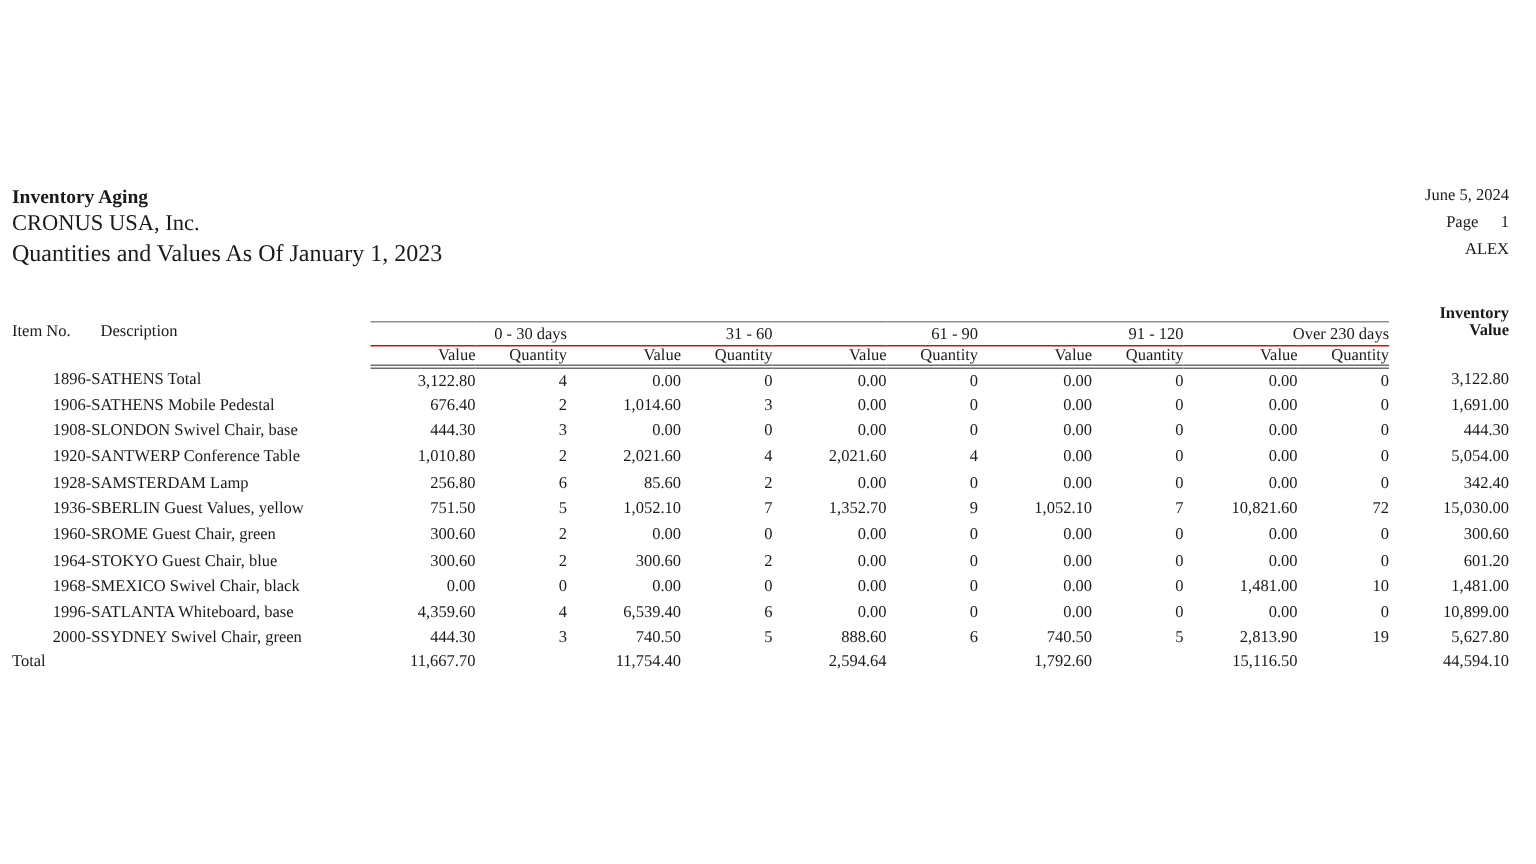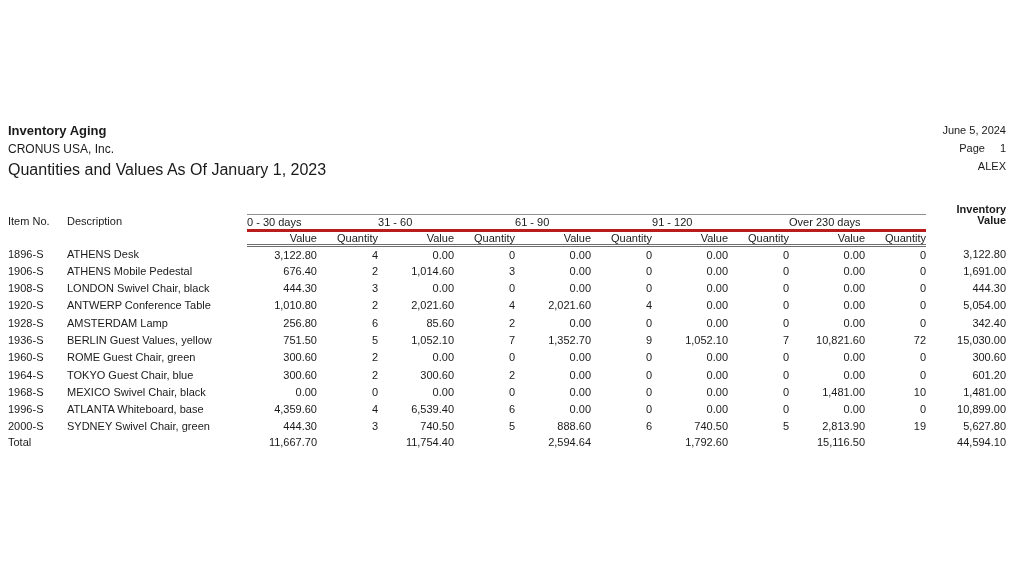--- a/index.html
+++ b/index.html
@@ -2,28 +2,28 @@
 <html><head>
 <meta charset="utf-8">
 <style>
   * { box-sizing: border-box; }
   html, body { margin: 0; padding: 0; background: #ffffff; }
   .page {
     position: relative;
     width: 1024px;
     height: 452px;
     background: #ffffff;
-    font-family: Liberation Sans, sans-serif;
+    font-family: Liberation Serif, serif;
     color: #1a1a1a;
     overflow: hidden;
   }
   
   .hdr-left { position: absolute; left: 8px; top: 124px; }
   .rpt-title { font-size: 13px; font-weight: bold; line-height: 14px; }
-  .rpt-company { font-size: 12px; line-height: 12px; margin-top: 5px; }
+  .rpt-company { font-size: 15px; line-height: 12px; margin-top: 5px; }
   .rpt-subtitle { font-size: 16px; line-height: 12px; margin-top: 9px; }
   .hdr-right { position: absolute; right: 18px; top: 124px; text-align: right; font-size: 11px; margin-left: 46px; }
   .hdr-right .line { line-height: 12px; margin-top: 6px; }
   .hdr-right .line:first-child { margin-top: 0; }
   .pagenum { display: inline-block; margin-left: 15px; }
   
   table.aging {
     position: absolute;
     left: 8px; top: 214px;
     width: 998px;
@@ -33,39 +33,39 @@
   }
   table.aging th, table.aging td {
     padding: 0;
     white-space: nowrap;
     overflow: visible;
     font-weight: normal;
   }
   .group-row { height: 16px; }
   .h-group {
     font-weight: bold;
-    text-align: left;
+    text-align: right;
     vertical-align: middle;
     border-top: 1px solid #8f8f8f;
-    border-bottom: 3px solid #b91c1c;
+    border-bottom: 1px solid #b91c1c;
   }
   .h-item { font-weight: bold; text-align: left; vertical-align: top; padding-top: 3px; }
   .h-desc { font-weight: bold; text-align: left; vertical-align: top; padding-top: 3px; padding-left: 8px; }
   .h-inv { vertical-align: top; text-align: right; }
   .inv-wrap { margin-top: -11px; line-height: 11px; font-weight: bold; text-align: right; }
   .sub-row { height: 13px; }
   .sub-row th {
     font-weight: bold;
     text-align: right;
     vertical-align: middle;
     border-bottom: 3px double #6e6e6e;
   }
   tbody tr.data-row { height: 17.3px; }
   tbody tr.data-row td { vertical-align: top; padding-top: 2px; line-height: 12px; }
-  td.c-item { }
+  td.c-item { text-align: right; }
   td.c-desc { text-align: left; padding-left: 8px; }
   td.c-num { text-align: right; }
   tfoot td { vertical-align: top; padding-top: 6px; font-weight: bold; line-height: 12px; }
   tfoot .t-label { text-align: left; }
   tfoot .c-num { text-align: right; }
 </style>
 </head>
 <body>
 
 <div class="page">
@@ -123,21 +123,21 @@
         <th>Quantity</th>
         <th>Value</th>
         <th>Quantity</th>
         <th>Value</th>
         <th>Quantity</th>
       </tr>
     </thead>
     <tbody>
         <tr class="data-row">
       <td class="c-item">1896-S</td>
-      <td class="c-desc">ATHENS Desk</td>
+      <td class="c-desc">ATHENS Total</td>
       <td class="c-num">3,122.80</td>
       <td class="c-num">4</td>
       <td class="c-num">0.00</td>
       <td class="c-num">0</td>
       <td class="c-num">0.00</td>
       <td class="c-num">0</td>
       <td class="c-num">0.00</td>
       <td class="c-num">0</td>
       <td class="c-num">0.00</td>
       <td class="c-num">0</td>
@@ -153,21 +153,21 @@
       <td class="c-num">0.00</td>
       <td class="c-num">0</td>
       <td class="c-num">0.00</td>
       <td class="c-num">0</td>
       <td class="c-num">0.00</td>
       <td class="c-num">0</td>
       <td class="c-num">1,691.00</td>
     </tr>
         <tr class="data-row">
       <td class="c-item">1908-S</td>
-      <td class="c-desc">LONDON Swivel Chair, black</td>
+      <td class="c-desc">LONDON Swivel Chair, base</td>
       <td class="c-num">444.30</td>
       <td class="c-num">3</td>
       <td class="c-num">0.00</td>
       <td class="c-num">0</td>
       <td class="c-num">0.00</td>
       <td class="c-num">0</td>
       <td class="c-num">0.00</td>
       <td class="c-num">0</td>
       <td class="c-num">0.00</td>
       <td class="c-num">0</td>

